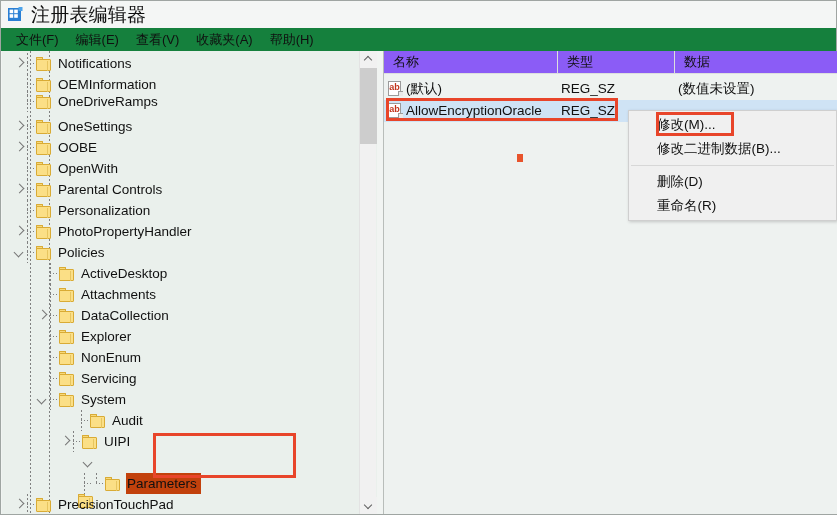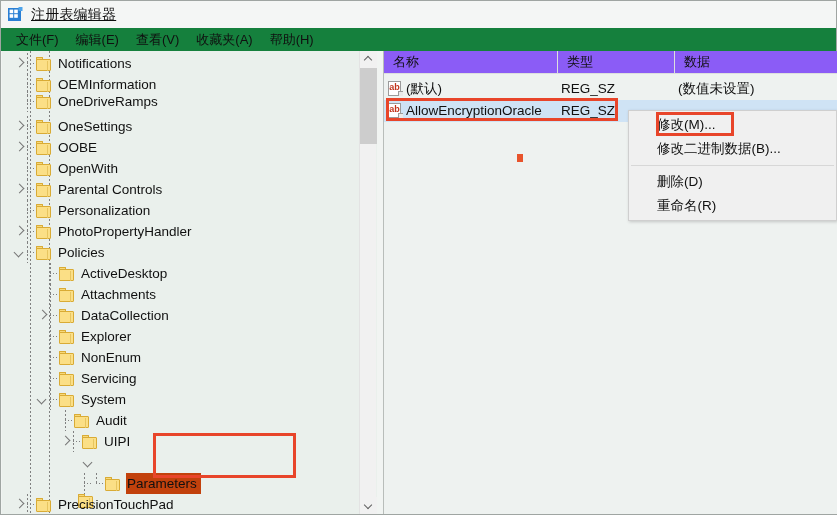--- a/index.html
+++ b/index.html
@@ -8,21 +8,21 @@
     background:#eef2f0;
     font-family:"Liberation Sans","DejaVu Sans",sans-serif;
     font-size:13px;color:#000;
     -webkit-font-smoothing:antialiased;
   }
   #app{position:relative;width:837px;height:515px;background:#f1f4f2;box-sizing:border-box;border:1px solid #9fa5a2;}
 
   
   .titlebar{position:absolute;left:0;top:0;width:835px;height:27px;background:#f4f6f5;display:flex;align-items:center;box-sizing:border-box;padding-left:6px;}
   .titlebar .app-icon{width:17px;height:17px;position:relative;margin-right:7px;flex:0 0 auto;}
-  .titlebar .title-text{font-size:14px;color:#101010;letter-spacing:.2px;text-decoration:underline;}
+  .titlebar .title-text{font-size:19px;color:#101010;letter-spacing:.2px;}
 
   
   .menubar{position:absolute;left:0;top:27px;width:835px;height:23px;background:#15803d;display:flex;align-items:center;box-sizing:border-box;padding-left:7px;}
   .menuitem{font-size:13px;color:#101010;padding:2px 9px 2px 8px;white-space:nowrap;cursor:default;}
 
   
   .tree-pane{position:absolute;left:1px;top:50px;width:375px;height:463px;background:#eaf0ec;box-sizing:border-box;overflow:hidden;}
   .tree-inner{position:absolute;left:0;top:0;width:358px;height:463px;overflow:hidden;}
 
   
@@ -318,21 +318,21 @@
           </span>
           <span class="elbow tee">
             <b></b>
           </span>
           <span class="folder">
             <span class="tab"></span>
             <span class="body"></span>
           </span>
           <span class="nodelabel">System</span>
         </div>
-        <div class="node" style="top: 359px; left: 48px;">
+        <div class="node" style="top: 359px; left: 64px;">
           <span class="twisty none"></span>
           <span class="elbow tee">
             <b></b>
           </span>
           <span class="folder">
             <span class="tab"></span>
             <span class="body"></span>
           </span>
           <span class="nodelabel">Audit</span>
         </div>

